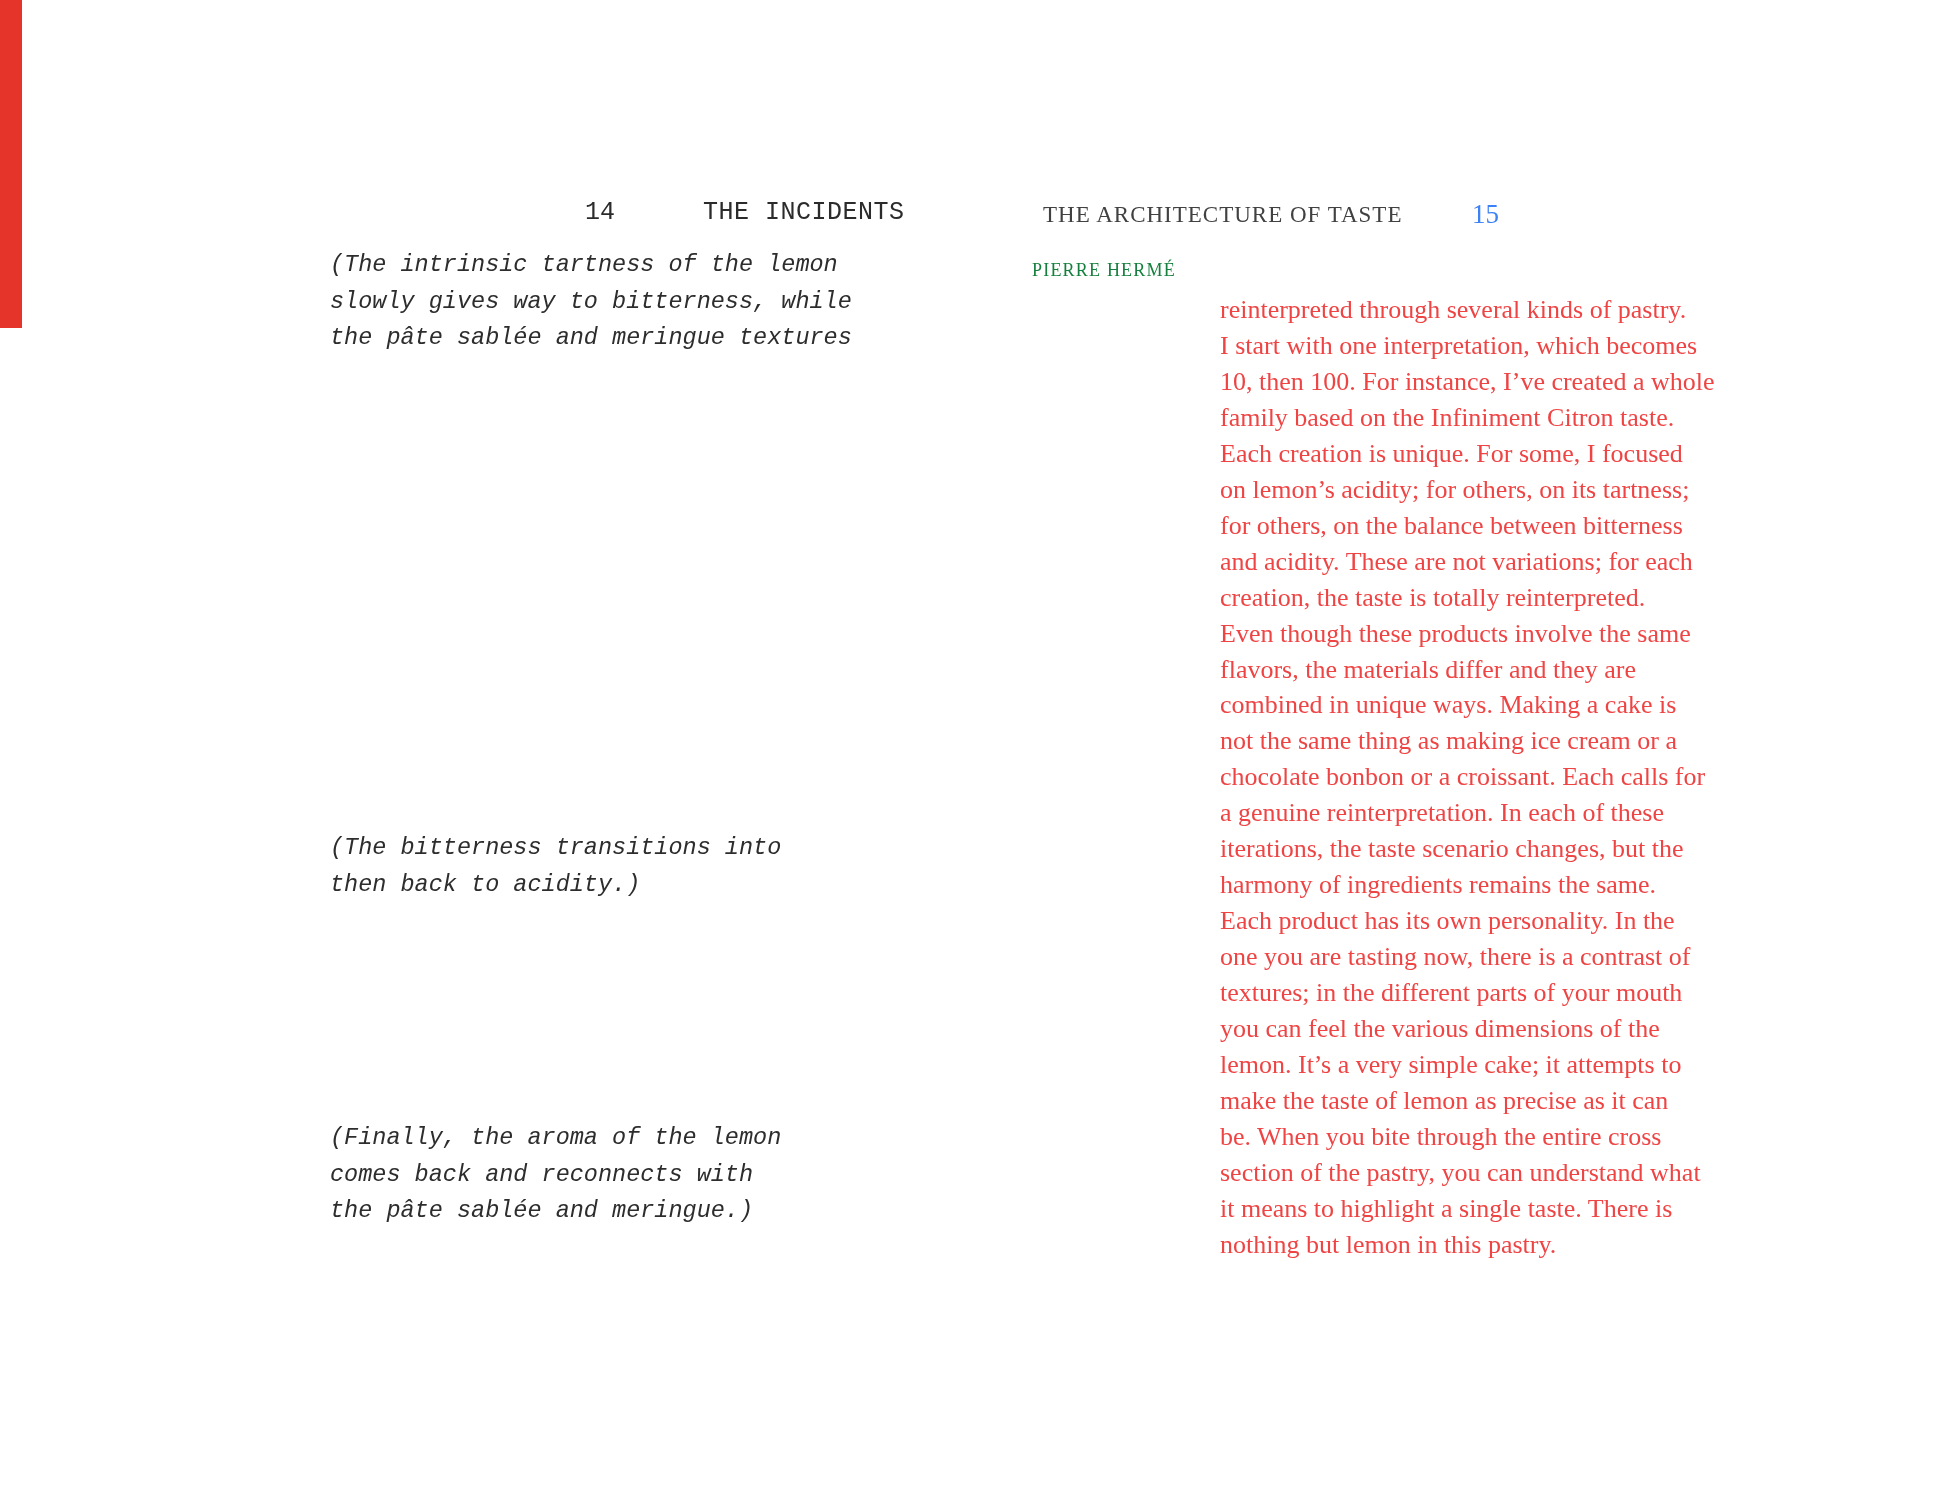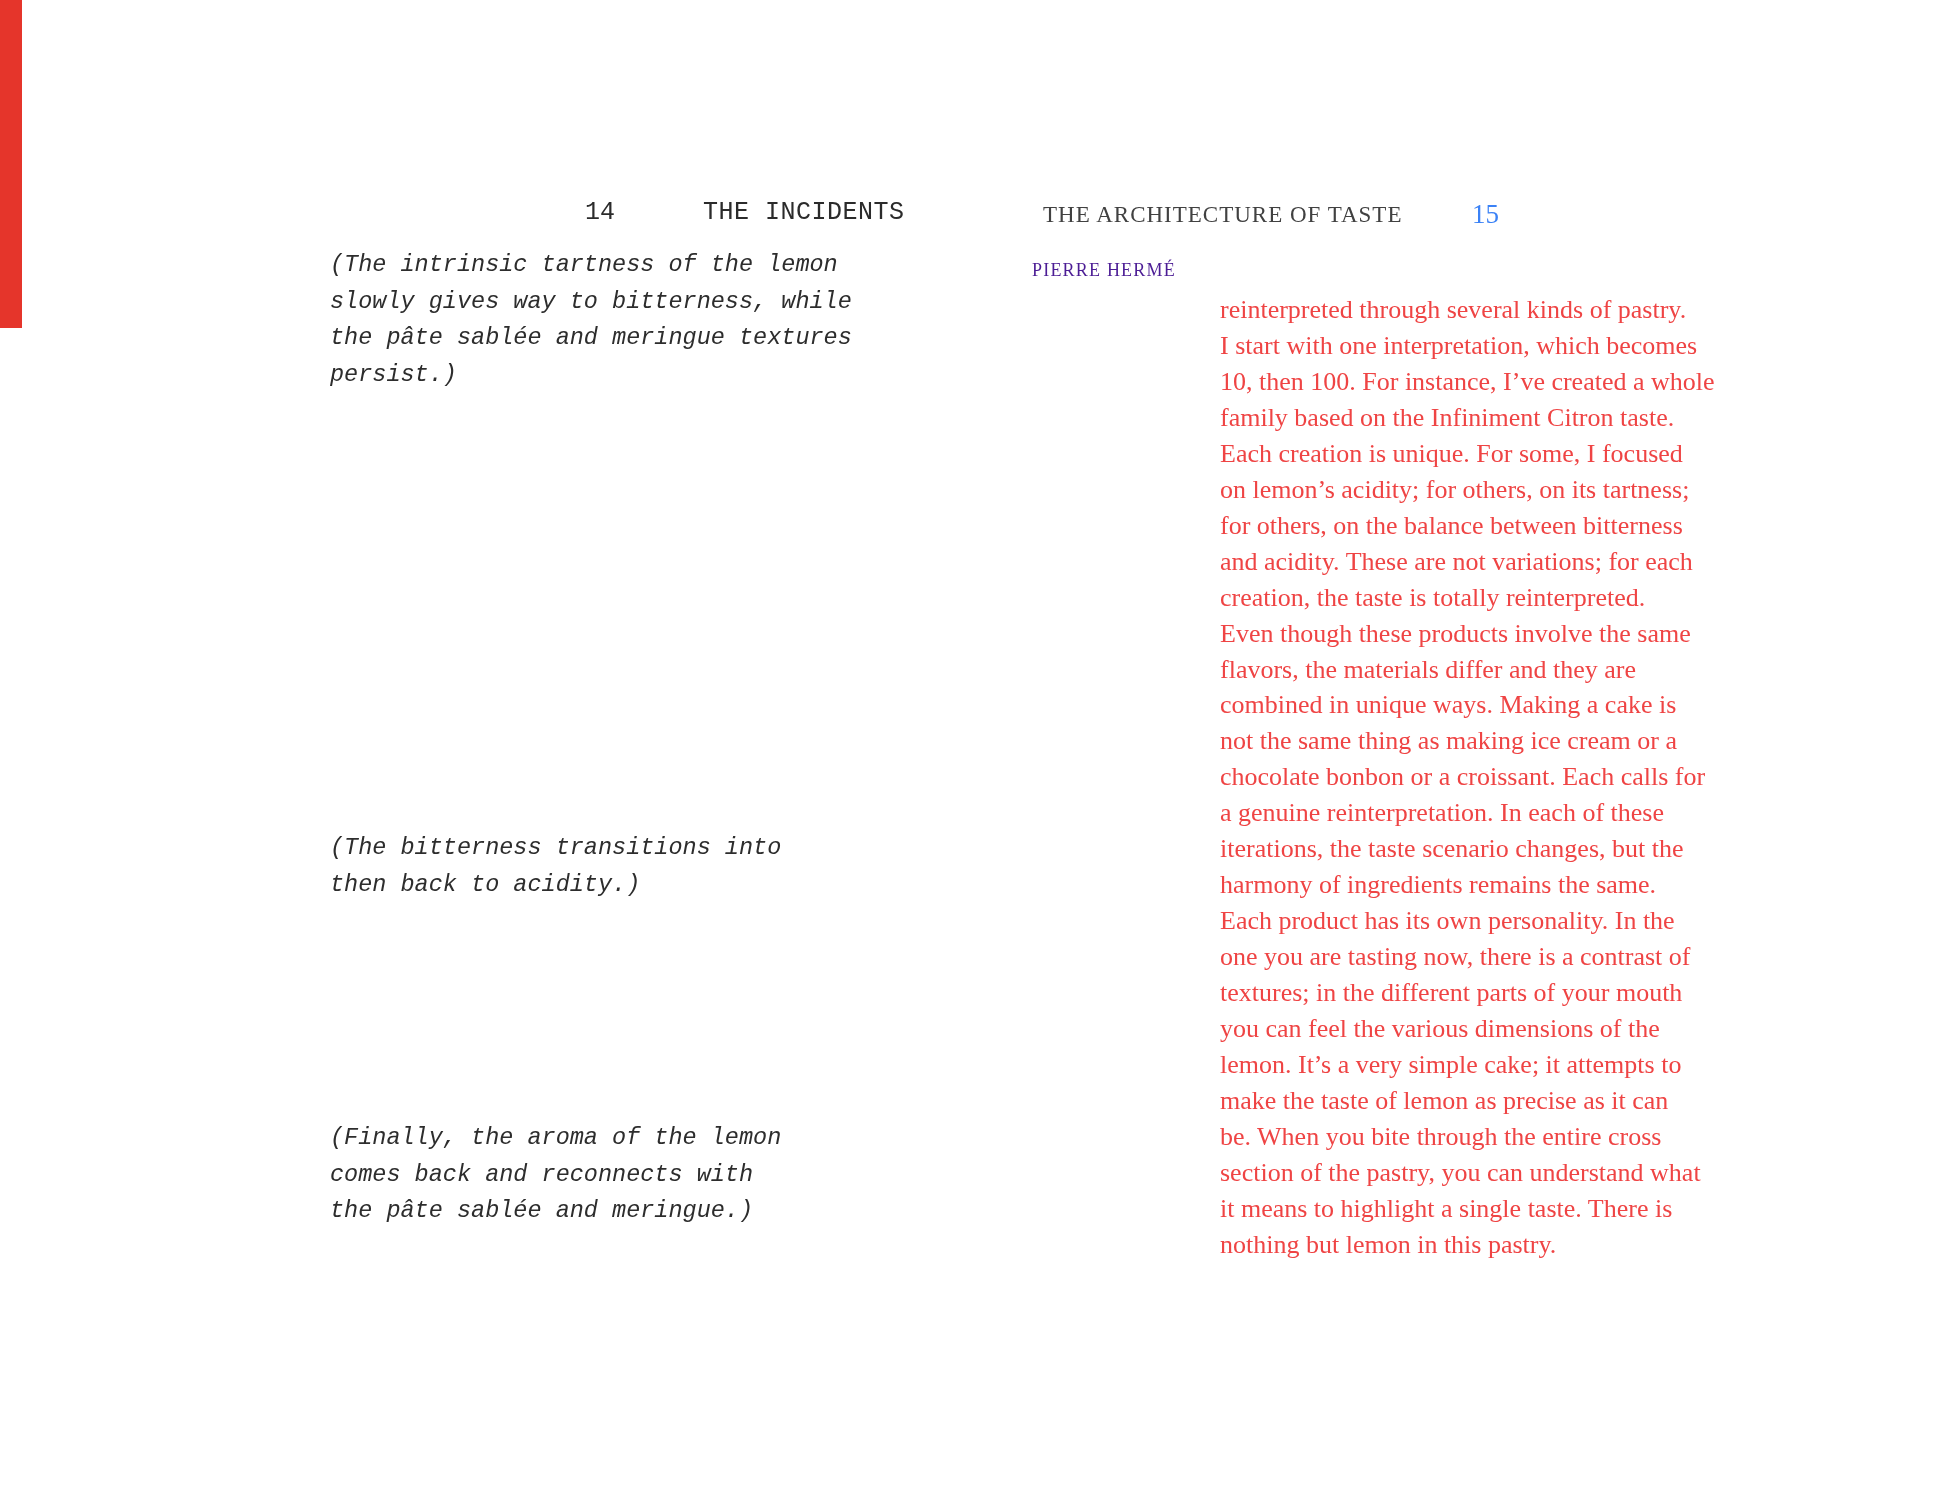--- a/index.html
+++ b/index.html
@@ -85,21 +85,21 @@
     color: #3b82f6;
   }
   .speaker-label {
     position: absolute;
     top: 252px;
     left: 1032px;
     width: 186px;
     font-size: 18px;
     line-height: 36px;
     letter-spacing: 1.2px;
-    color: #4c1d95;
+    color: #15803d;
     white-space: pre;
   }
   .dialogue {
     position: absolute;
     top: 252px;
     left: 1220px;
     width: 600px;
     font-size: 26px;
     line-height: 35.96px;
     color: #ef4444;
@@ -113,21 +113,21 @@
 
 <div class="page">
 
   <div class="red-bookmark"></div>
 
   <div class="left-header mono">
     <span class="folio">14</span>
     <span class="head">THE INCIDENTS</span>
   </div>
 
-  <div class="stage-block mono sd-1"><div class="line">(The intrinsic tartness of the lemon</div><div class="line">slowly gives way to bitterness, while</div><div class="line">the pâte sablée and meringue textures</div><div class="line">persist.)</div></div>
+  <div class="stage-block mono sd-1"><div class="line">(The intrinsic tartness of the lemon</div><div class="line">slowly gives way to bitterness, while</div><div class="line">the pâte sablée and meringue textures</div></div>
 
   <div class="stage-block mono sd-2"><div class="line">(The bitterness transitions into</div><div class="line">then back to acidity.)</div></div>
 
   <div class="stage-block mono sd-3"><div class="line">(Finally, the aroma of the lemon</div><div class="line">comes back and reconnects with</div><div class="line">the pâte sablée and meringue.)</div></div>
 
   <div class="right-header">THE ARCHITECTURE OF TASTE</div>
 
   <div class="right-folio">15</div>
 
   <div class="speaker-label">PIERRE HERMÉ</div>

